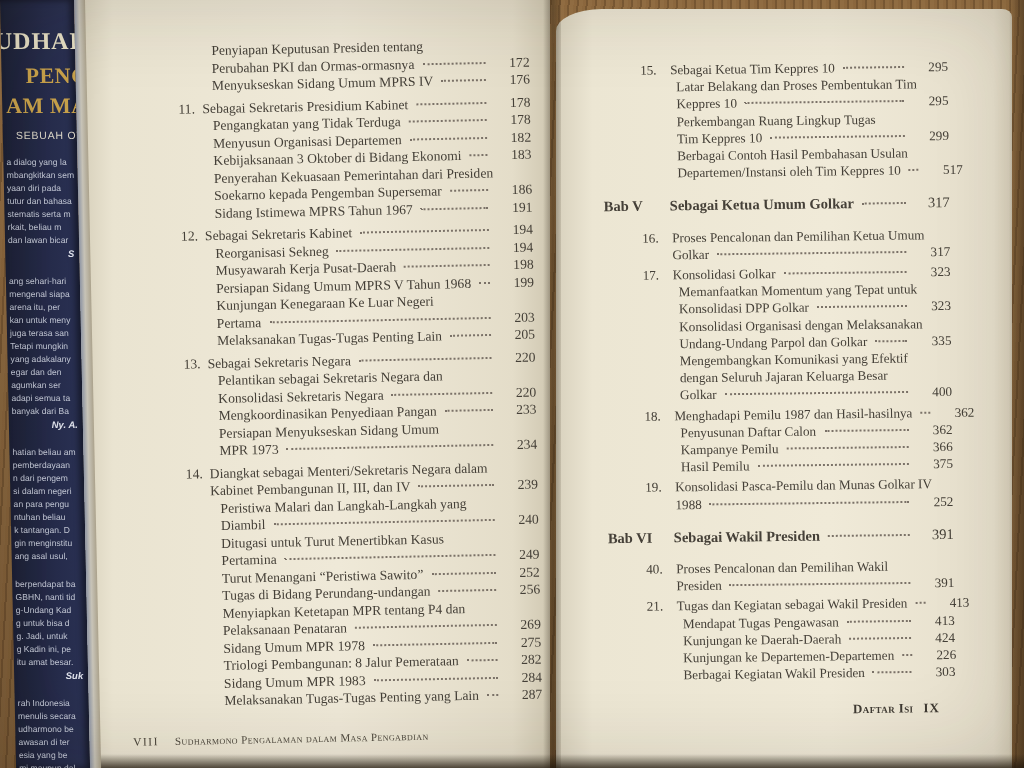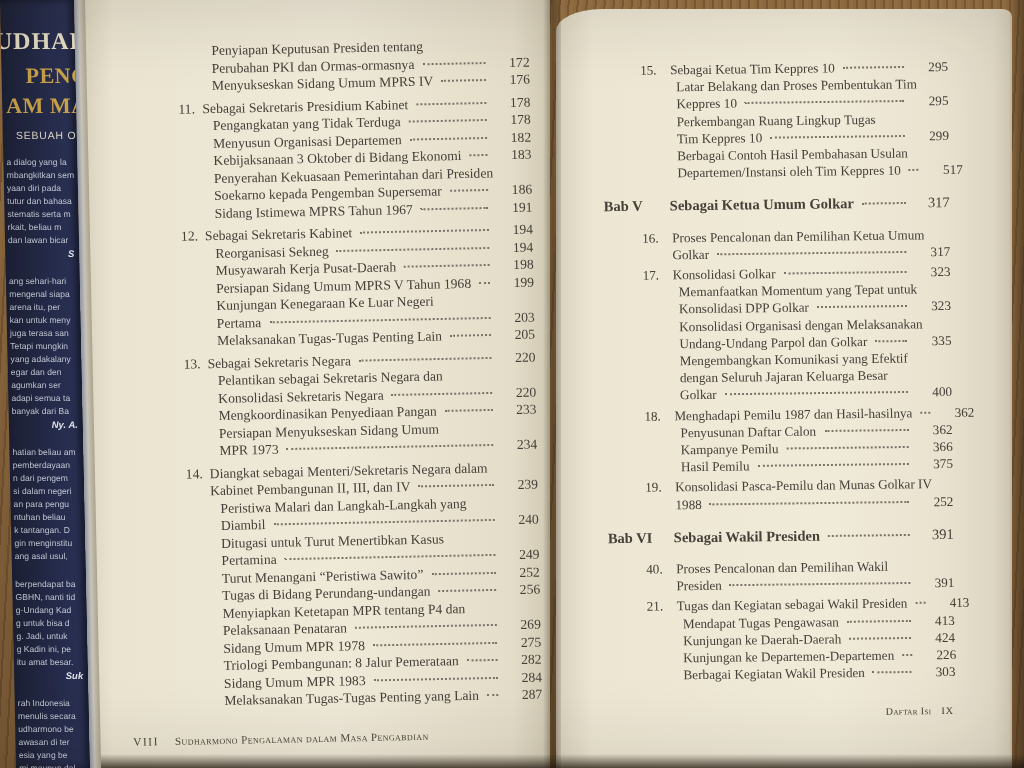--- a/index.html
+++ b/index.html
@@ -58,21 +58,21 @@
   .r .toc-row.chapter{padding-left:50px;font-weight:bold;font-size:14.5px;margin:16px 0 14px}
   .bab{flex:0 0 66px}
   .label{white-space:nowrap}
   .dots{flex:1;min-width:10px;border-bottom:2px dotted #7b7268;margin:0 10px 0 8px;transform:translateY(-3.5px)}
   .pg{flex:0 0 34px;text-align:right}
   .chapter .pg{font-weight:normal}
   
   .foot-l{position:absolute;left:0;bottom:24px;padding-left:46px;font-size:11px;color:#4c463c}
   .foot-l .roman{letter-spacing:1.5px;margin-right:16px;font-size:11.5px}
   .runtitle{font-variant:small-caps;letter-spacing:.4px}
-  .foot-r{position:absolute;right:62px;bottom:50px;font-weight:normal;font-size:10px;color:#3f3a32}
+  .foot-r{position:absolute;right:76px;bottom:50px;font-weight:bold;font-size:13px;color:#3f3a32}
   .foot-r .roman{margin-left:10px;letter-spacing:1px}
   
   .vignette{position:absolute;inset:0;z-index:4;pointer-events:none;
     box-shadow:inset 0 0 90px rgba(40,30,15,.18)}
 </style>
 </head>
 <body>
 
 <div class="scene">
   <div class="wood"></div>

